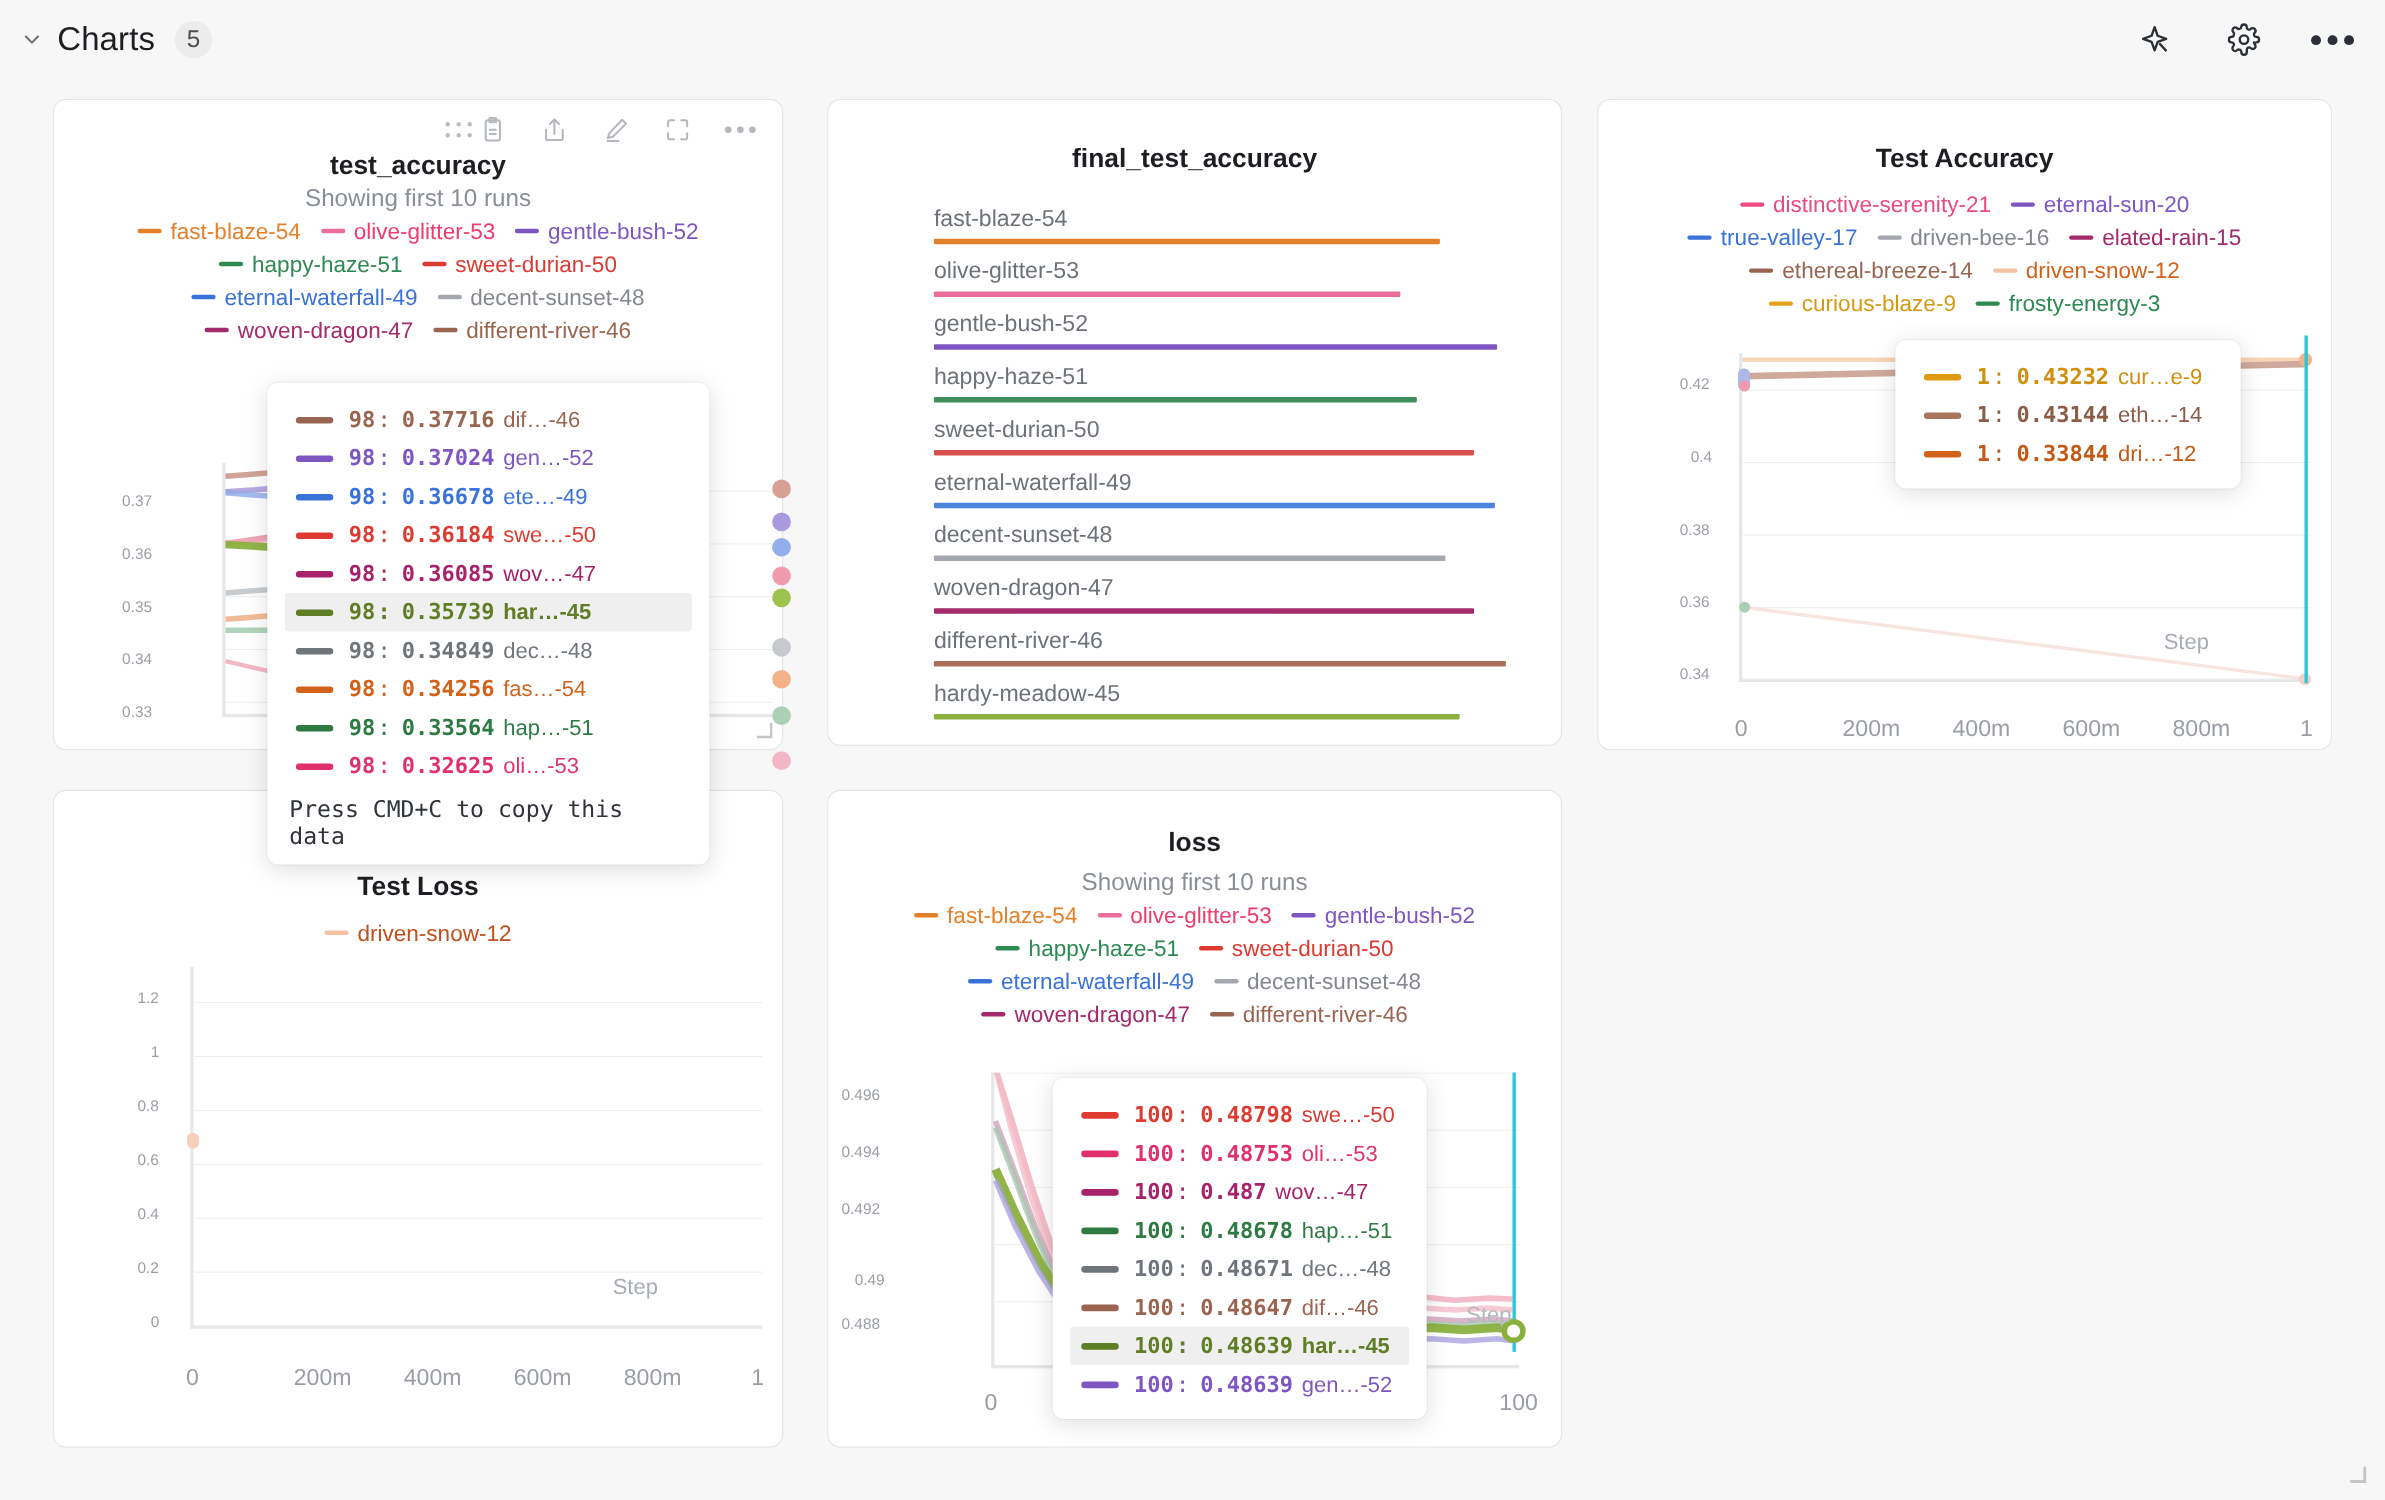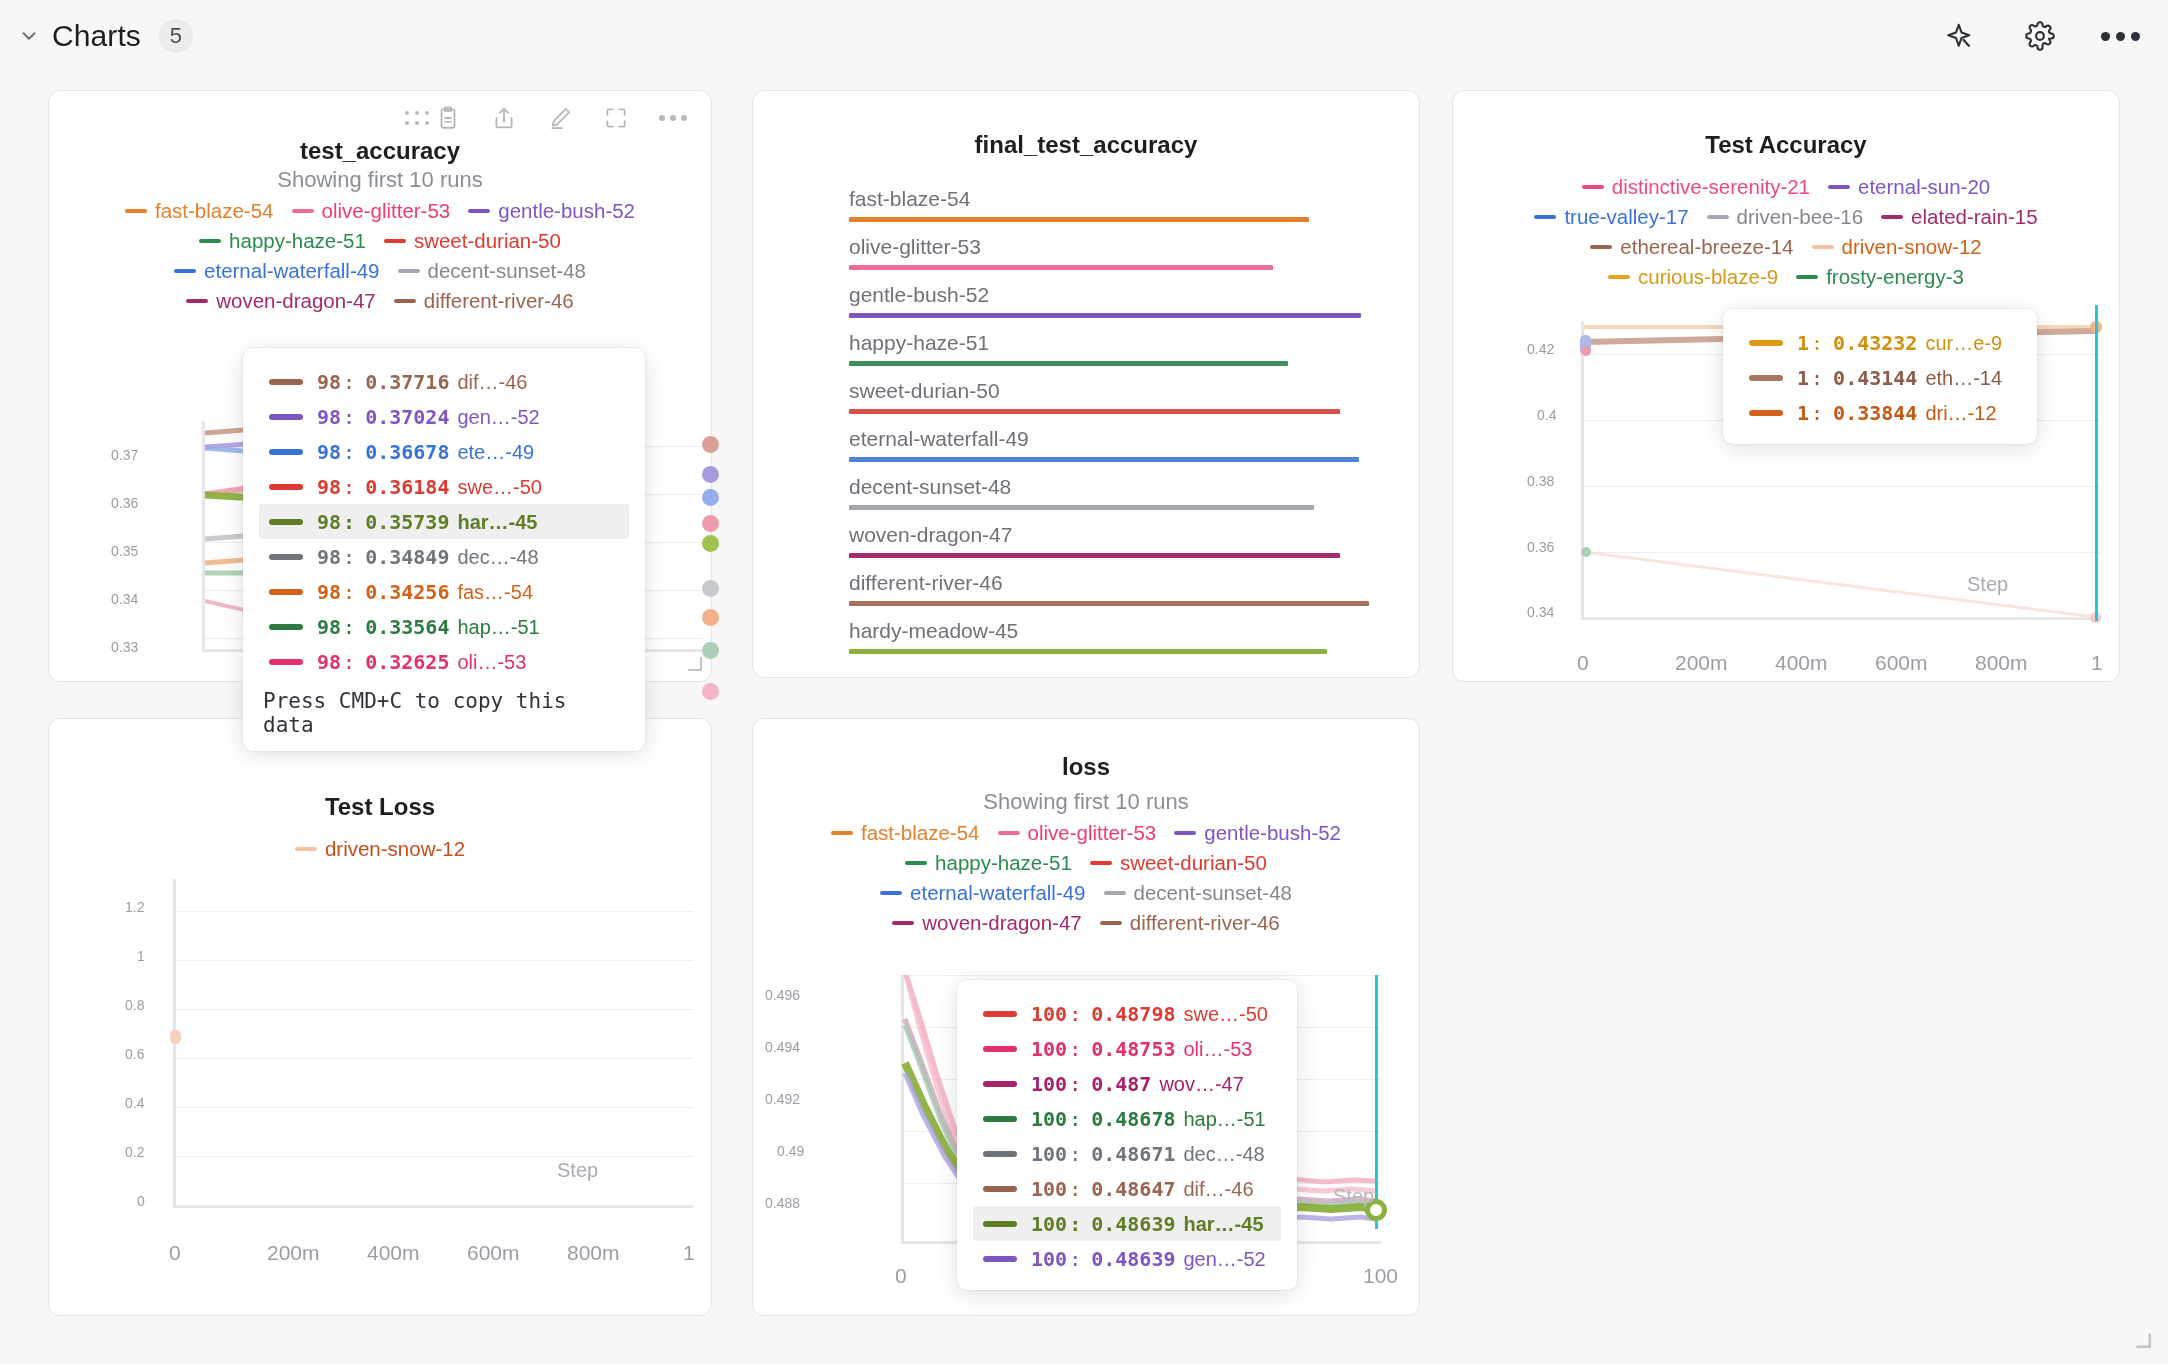--- a/index.html
+++ b/index.html
@@ -249,20 +249,24 @@
         <span style="color:#7e56c2"><span class="tt-step">98</span><span class="tt-colon">:</span><span class="tt-val">0.37024</span><span class="tt-name">gen…-52</span></span>
       </div>
     <div class="tt-row">
         <span class="tt-sw" style="background:#3a73d8"></span>
         <span style="color:#3a73d8"><span class="tt-step">98</span><span class="tt-colon">:</span><span class="tt-val">0.36678</span><span class="tt-name">ete…-49</span></span>
       </div>
     <div class="tt-row">
         <span class="tt-sw" style="background:#dd3b32"></span>
         <span style="color:#dd3b32"><span class="tt-step">98</span><span class="tt-colon">:</span><span class="tt-val">0.36184</span><span class="tt-name">swe…-50</span></span>
       </div>
+    <div class="tt-row">
+        <span class="tt-sw" style="background:#a8226b"></span>
+        <span style="color:#a8226b"><span class="tt-step">98</span><span class="tt-colon">:</span><span class="tt-val">0.36085</span><span class="tt-name">wov…-47</span></span>
+      </div>
     <div class="tt-row hi">
         <span class="tt-sw" style="background:#5f7d24"></span>
         <span style="color:#5f7d24"><span class="tt-step">98</span><span class="tt-colon">:</span><span class="tt-val">0.35739</span><span class="tt-name">har…-45</span></span>
       </div>
     <div class="tt-row">
         <span class="tt-sw" style="background:#70757c"></span>
         <span style="color:#70757c"><span class="tt-step">98</span><span class="tt-colon">:</span><span class="tt-val">0.34849</span><span class="tt-name">dec…-48</span></span>
       </div>
     <div class="tt-row">
         <span class="tt-sw" style="background:#d2621a"></span>
@@ -451,21 +455,21 @@
         <polyline points="52,98 70,140 92,182 112,212 138,230 172,240 208,244 248,240 288,244 328,242 368,240 408,244 448,242 478,244 508,242 522,244" fill="none" stroke="#a9a3e0" stroke-width="5" opacity=".8"></polyline>
       </svg>
       <div class="cursor-line" style="left:522px; top:-56px; height:310px;"></div>
       <div class="dot" style="left:512px; top:224px; width:22px; height:22px; border:5px solid #8bb03e; background:#fff;"></div>
       <div class="steplabel" style="left:480px; top:210px; color:#b5b9be;">Step</div>
     </div>
 
     <div class="axis-lbl" style="left:12px; top:268px;">0.496</div>
     <div class="axis-lbl" style="left:12px; top:320px;">0.494</div>
     <div class="axis-lbl" style="left:12px; top:372px;">0.492</div>
-    <div class="axis-lbl" style="left:24px; top:424px;">0.49</div>
+    <div class="axis-lbl" style="left:24px; top:436px;">0.49</div>
     <div class="axis-lbl" style="left:12px; top:476px;">0.488</div>
     <div class="axis-lbl" style="left:142px; top:545px; font-size:21px;">0</div>
     <div class="axis-lbl" style="left:610px; top:545px; font-size:21px;">100</div>
   </div>
 
   <div class="tt" style="left:957px; top:980px; width:340px;">
     <div class="tt-row">
         <span class="tt-sw" style="background:#dd3b32"></span>
         <span style="color:#dd3b32"><span class="tt-step">100</span><span class="tt-colon">:</span><span class="tt-val">0.48798</span><span class="tt-name">swe…-50</span></span>
       </div>

